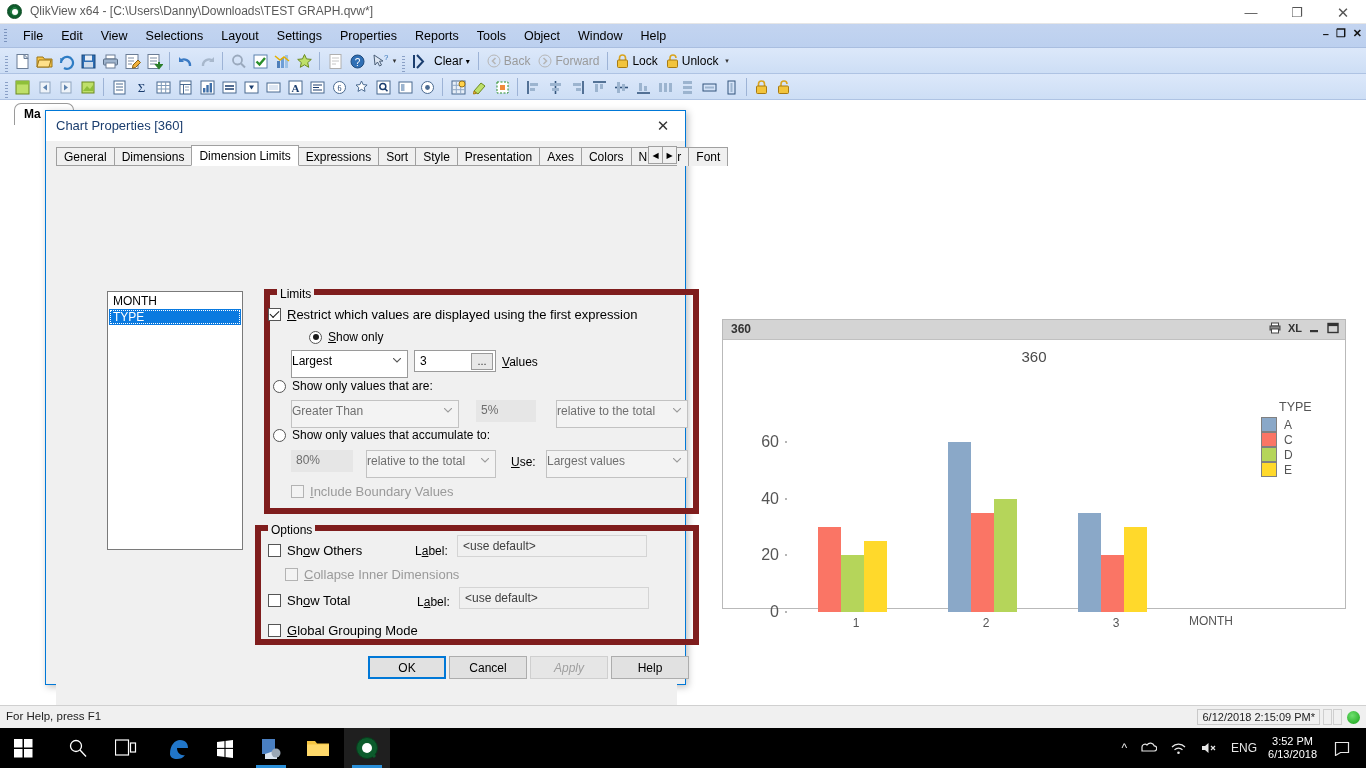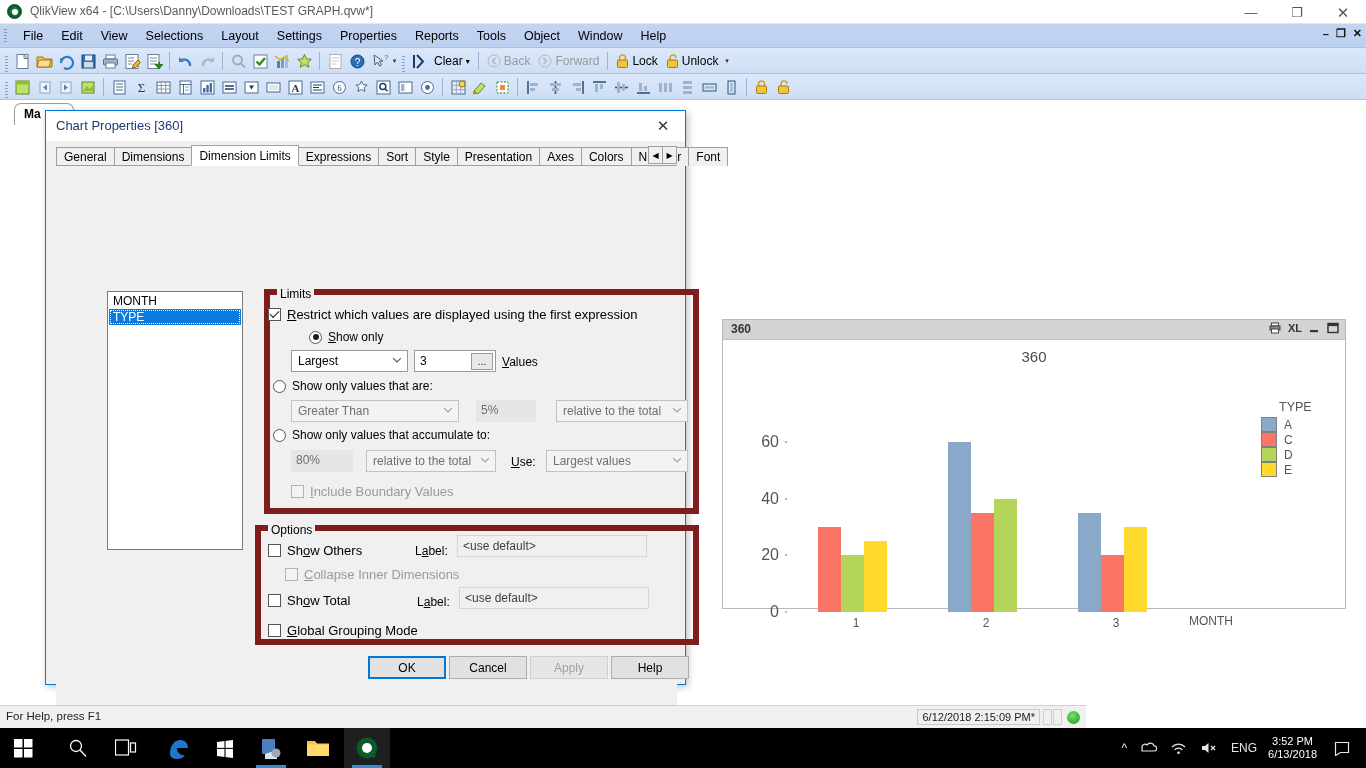--- a/index.html
+++ b/index.html
@@ -129,40 +129,40 @@
   .ckbox.checked:after { content:""; width:8px; height:4px; border-left:1.6px solid #1a1a1a;
            border-bottom:1.6px solid #1a1a1a; transform:rotate(-45deg) translate(1px,-1px); }
   .ckbox.disabled { border-color:#b3b3b3; background:#f3f3f3; }
   .rb { position:absolute; display:flex; align-items:center; font-size:12px; }
   .rbo { width:13px; height:13px; border:1px solid #555; border-radius:50%; background:#fff; flex:0 0 auto;
          display:flex; align-items:center; justify-content:center; margin-right:6px; }
   .rbo.on:after { content:""; width:6px; height:6px; border-radius:50%; background:#1a1a1a; }
   .lbl-dis { color:#9a9a9a; }
   .u { text-decoration:underline; }
 
-  .combo { position:absolute; height:22px; background:#fff; border:1px solid #9a9a9a;
-           font-size:12px; line-height:20px; padding-left:6px; color:#000; }
+  .combo { position:absolute; height:28px; background:#fff; border:1px solid #9a9a9a;
+           font-size:12px; line-height:20px; color:#000; }
   .combo.disabled { background:#f3f3f3; border-color:#c2c2c2; color:#6f6f6f; }
   .combo .arrow { position:absolute; right:6px; top:7px; width:8px; height:5px; }
   .txt { position:absolute; height:22px; background:#fff; border:1px solid #9a9a9a;
          font-size:12px; line-height:20px; padding-left:5px; }
   .txt.disabled { background:#e6e6e6; border:none; color:#6d6d6d; }
   .txt.ph { color:#404040; background:#f0f0f0; border:1px solid #d4d4d4; }
   .ellip-btn { position:absolute; right:2px; top:2px; width:22px; height:17px; background:#e8e8e8;
                border:1px solid #9a9a9a; font-size:11px; line-height:14px; text-align:center; color:#333; }
   .flabel { position:absolute; font-size:12px; }
 
   
   .dbtn { position:absolute; width:78px; height:23px; background:#e1e1e1; border:1px solid #adadad;
           font-size:12px; display:flex; align-items:center; justify-content:center; }
   .dbtn.default { border:2px solid #0078d7; background:#e1e1e1; }
   .dbtn.disabled { color:#a0a0a0; border-color:#cfcfcf; background:#e6e6e6; }
 
   
-  .statusbar { position:absolute; left:0; top:705px; width:1086px; height:23px;
+  .statusbar { position:absolute; left:0; top:705px; width:1366px; height:23px;
                background:#f0f0f0; border-top:1px solid #d0d0d0; }
   .statusbar .sb-left { position:absolute; left:6px; top:4px; font-size:11.5px; color:#222; }
   .statusbar .sb-date { position:absolute; right:46px; top:3px; font-size:11px; color:#222;
                         border:1px solid #c9c9c9; padding:1px 4px; background:#f0f0f0; }
   .statusbar .sb-cell { position:absolute; top:3px; width:9px; height:16px; border:1px solid #cfcfcf; }
   .statusbar .sb-green { position:absolute; right:6px; top:5px; width:13px; height:13px; border-radius:50%;
                          background:radial-gradient(circle at 40% 35%, #6ee06e, #16a016); }
 
   
   .taskbar { position:absolute; left:0; top:728px; width:1366px; height:40px; background:#000; }
@@ -810,21 +810,21 @@
       <span>&lt;use default&gt;</span>
     </div>
 
     <div class="ck" style="left:222px; top:512px;">
       <span class="ckbox"></span>
       <span><span class="u">G</span>lobal Grouping Mode</span>
     </div>
 
     <div class="dbtn default" style="left:322px; top:545px;">OK</div>
     <div class="dbtn" style="left:403px; top:545px;">Cancel</div>
-    <div class="dbtn disabled" style="left:484px; top:545px;">Apply</div>
+    <div class="dbtn disabled" style="left:484px; top:545px;font-style:italic;">Apply</div>
     <div class="dbtn" style="left:565px; top:545px;">Help</div>
   </div>
 
   <div class="statusbar">
     <div class="sb-left">For Help, press F1</div>
     <div class="sb-date">6/12/2018 2:15:09 PM*</div>
     <div class="sb-cell" style="right:34px;"></div>
     <div class="sb-cell" style="right:24px;"></div>
     <div class="sb-green"></div>
   </div>

